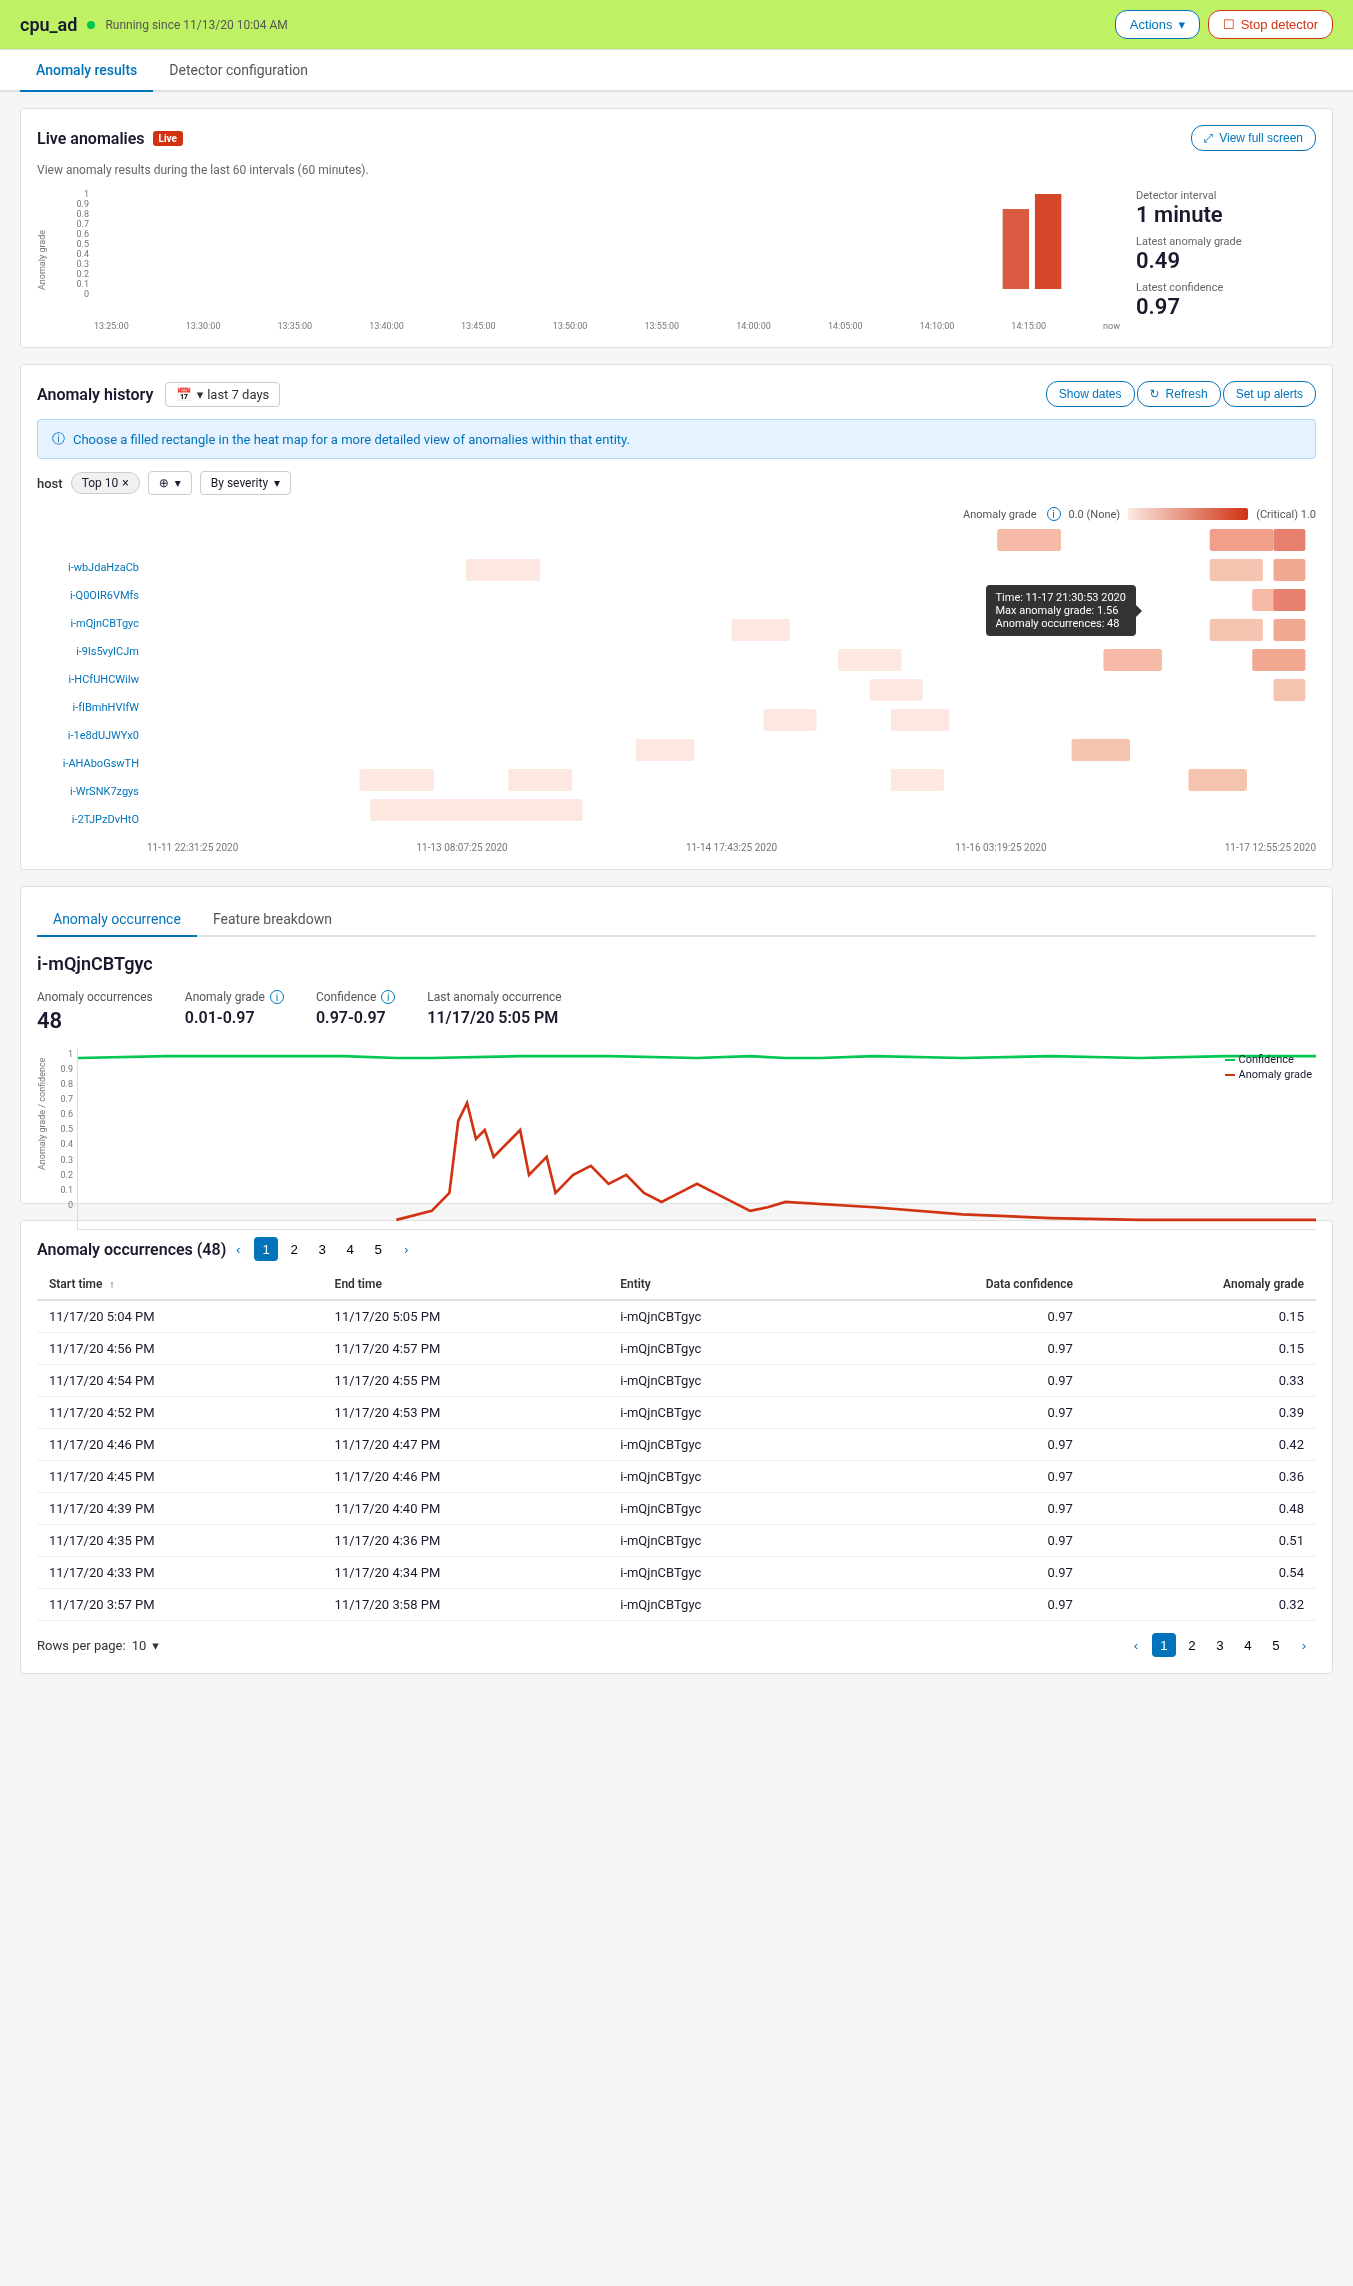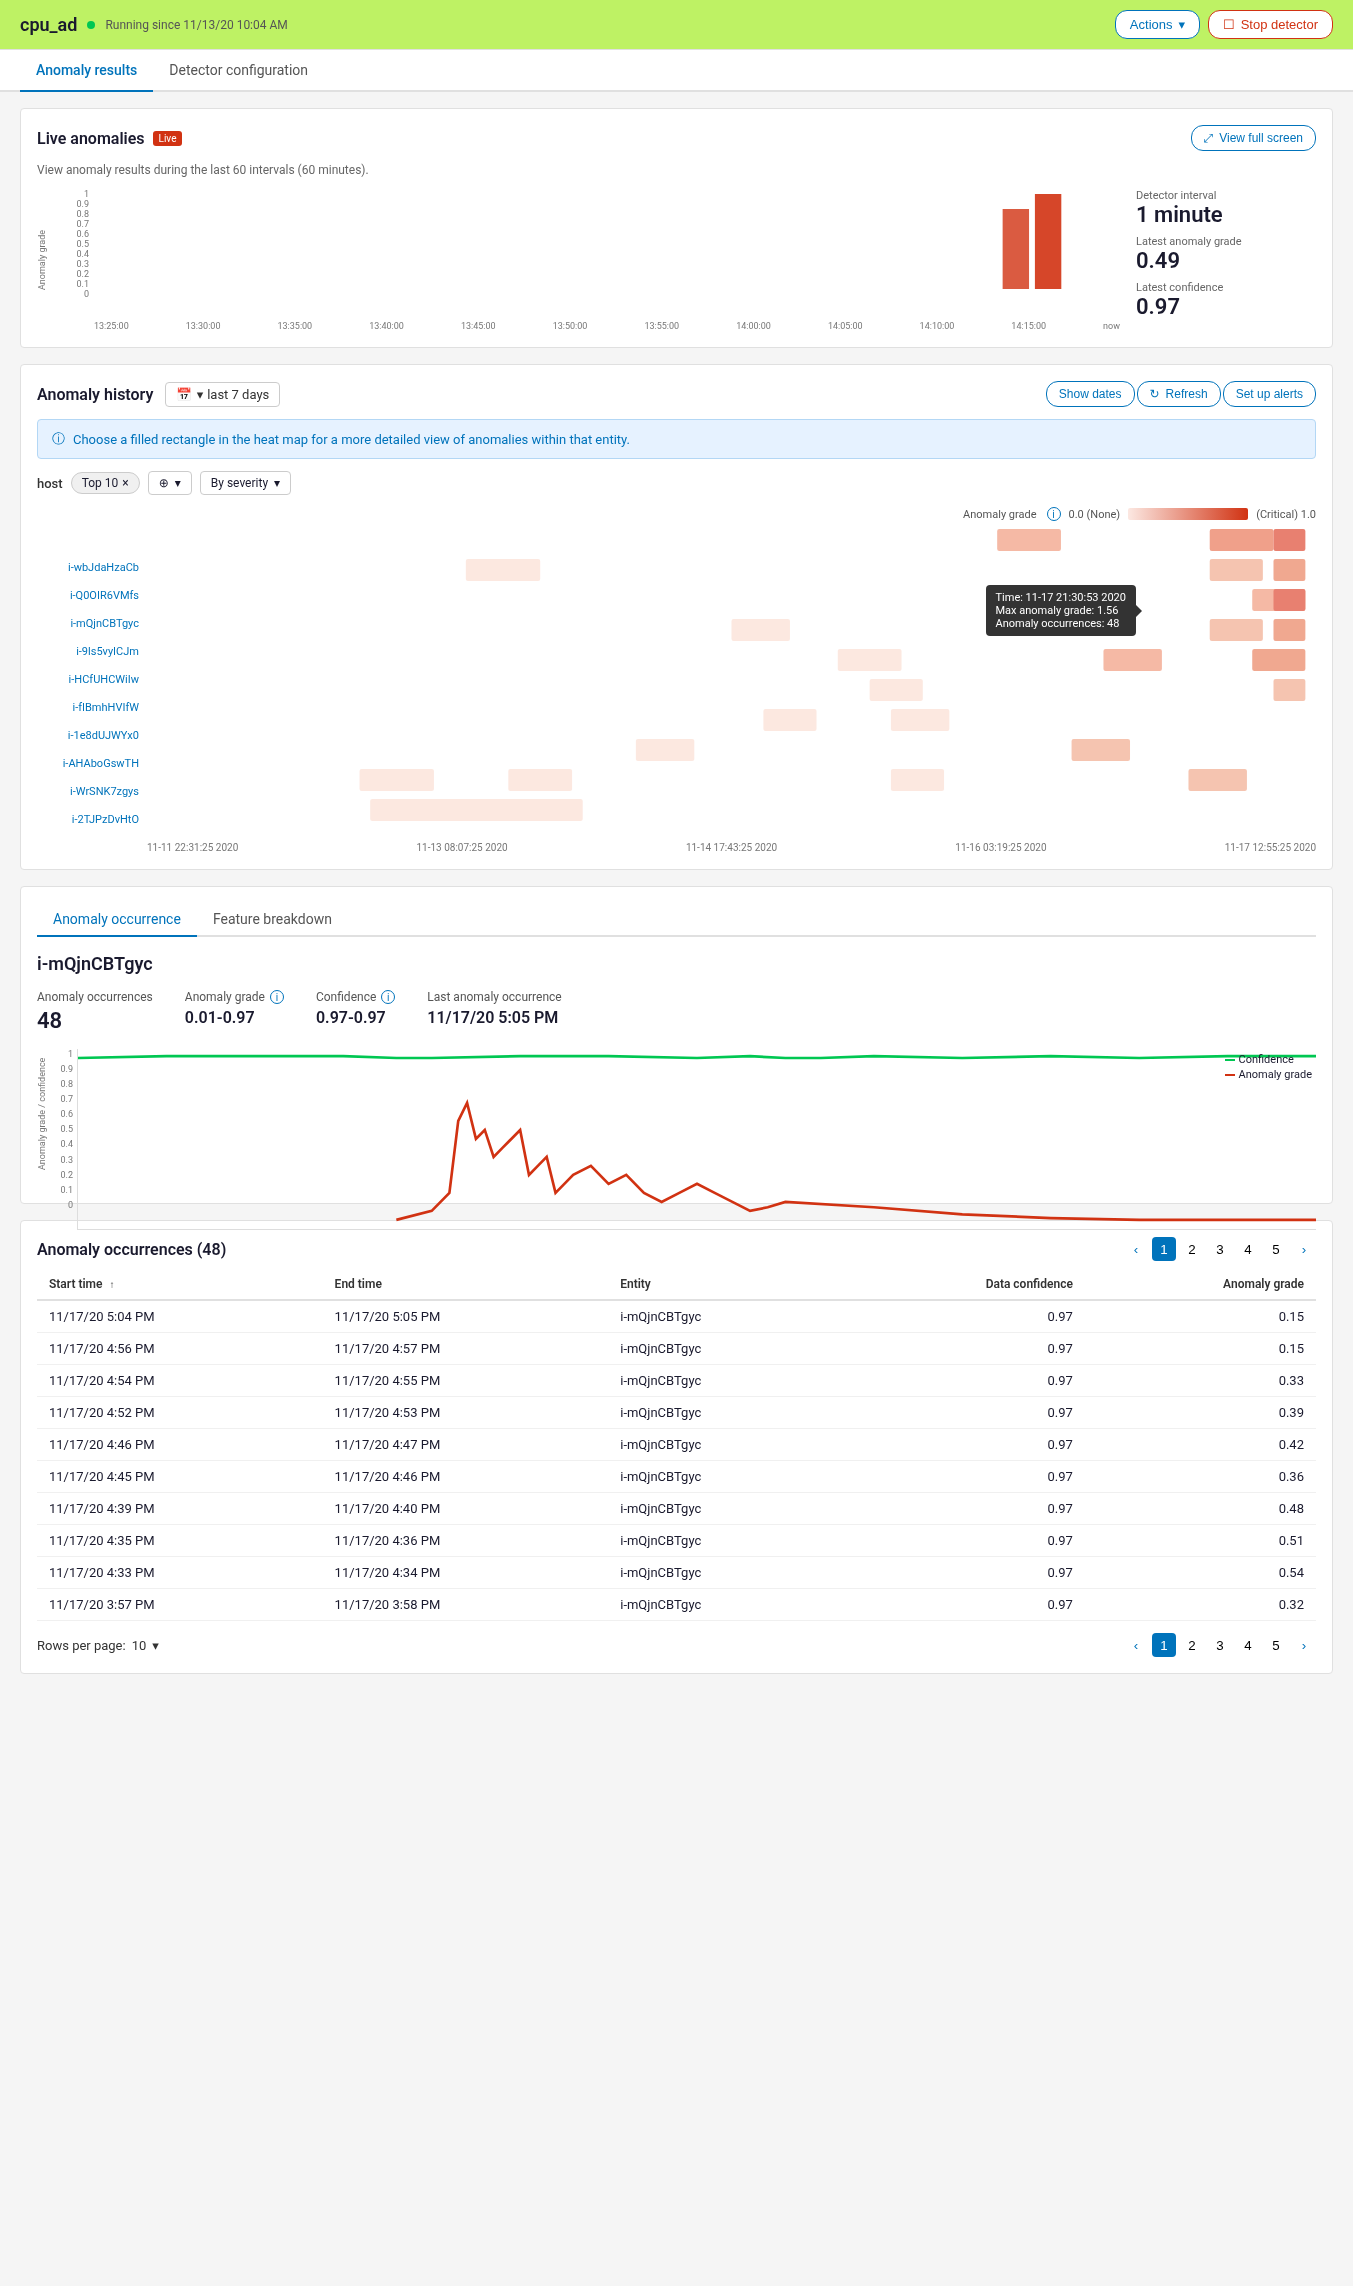--- a/index.html
+++ b/index.html
@@ -21,21 +21,21 @@
     .nav-tab { padding: 12px 16px; font-size: 14px; cursor: pointer; border-bottom: 2px solid transparent; margin-bottom: -2px; color: #555; }
     .nav-tab.active { color: #0073bb; border-bottom-color: #0073bb; font-weight: 500; }
 
     
     .page-content { padding: 16px 20px; display: flex; flex-direction: column; gap: 16px; }
 
     
     .card { background: #fff; border: 1px solid #e0e0e0; border-radius: 4px; padding: 16px; }
     .card-header { display: flex; align-items: center; justify-content: space-between; margin-bottom: 12px; }
     .card-title { font-size: 16px; font-weight: 600; display: flex; align-items: center; gap: 8px; }
-    .live-badge { background: #d13212; color: #fff; font-size: 10px; padding: 2px 6px; border-radius: 3px; font-weight: 400; }
+    .live-badge { background: #d13212; color: #fff; font-size: 10px; padding: 2px 6px; border-radius: 3px; font-weight: 700; }
     .card-subtitle { font-size: 12px; color: #666; margin-bottom: 12px; }
 
     
     .live-chart-container { display: flex; gap: 16px; }
     .chart-axis-labels-y { display: flex; flex-direction: column; justify-content: space-between; font-size: 9px; color: #777; width: 20px; text-align: right; padding-bottom: 20px; }
     .chart-x-labels { display: flex; justify-content: space-between; font-size: 9px; color: #777; margin-top: 2px; padding-left: 25px; }
     .detector-info { min-width: 180px; font-size: 12px; }
     .detector-info-item { margin-bottom: 8px; }
     .detector-info-label { color: #666; font-size: 11px; }
     .detector-info-value { font-size: 22px; font-weight: 600; color: #1a1a2e; }
@@ -77,21 +77,21 @@
     .entity-title { font-size: 18px; font-weight: 600; margin-bottom: 16px; }
 
     .metrics-row { display: flex; gap: 32px; margin-bottom: 16px; }
     .metric-item { }
     .metric-label { font-size: 12px; color: #555; margin-bottom: 4px; }
     .metric-value { font-size: 22px; font-weight: 600; }
     .metric-value-sm { font-size: 16px; font-weight: 600; }
     .info-icon { display: inline-block; width: 14px; height: 14px; border-radius: 50%; border: 1px solid #0073bb; color: #0073bb; font-size: 10px; text-align: center; line-height: 13px; cursor: pointer; margin-left: 2px; }
 
     
-    .table-header-row { display: flex; justify-content: space-between; align-items: center; margin-bottom: 8px; }
+    .table-header-row { display: flex; justify-content: flex-start; align-items: center; margin-bottom: 8px; }
     .table-title { font-size: 16px; font-weight: 600; }
     .pagination { display: flex; align-items: center; gap: 4px; font-size: 13px; }
     .page-btn { width: 24px; height: 24px; border-radius: 4px; display: flex; align-items: center; justify-content: center; cursor: pointer; border: none; background: none; }
     .page-btn.active { background: #0073bb; color: #fff; border-radius: 4px; }
     .page-btn.arrow { color: #0073bb; }
 
     table { width: 100%; border-collapse: collapse; }
     th { text-align: left; font-size: 12px; color: #333; font-weight: 600; padding: 8px 12px; border-bottom: 2px solid #e0e0e0; }
     td { padding: 8px 12px; border-bottom: 1px solid #f0f0f0; font-size: 13px; }
     th.right, td.right { text-align: right; }

